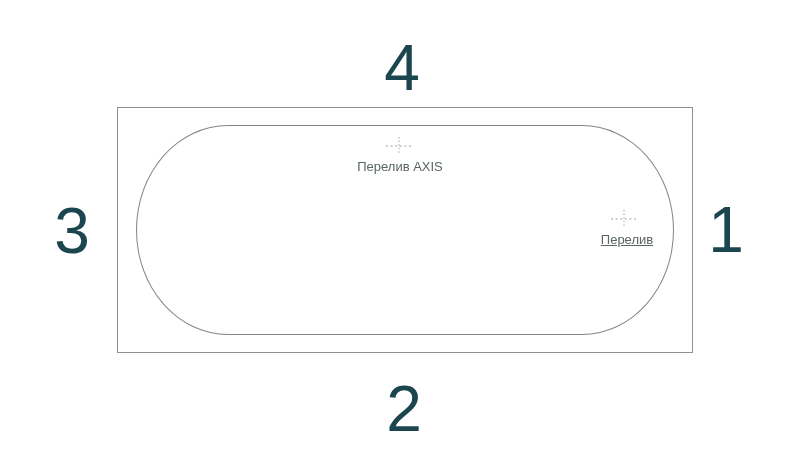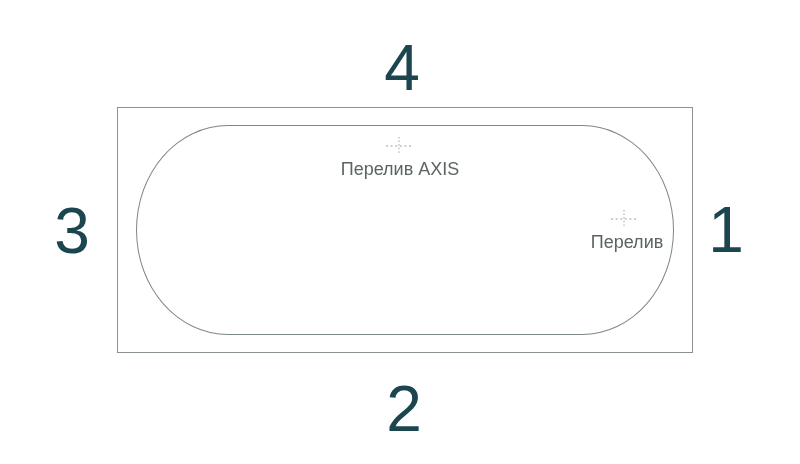--- a/index.html
+++ b/index.html
@@ -46,27 +46,27 @@
     user-select: none;
   }
   .num-top    { left: 402px; top: 68px;  }
   .num-bottom { left: 404px; top: 409px; }
   .num-left   { left: 72px;  top: 231px; }
   .num-right  { left: 726px; top: 230px; }
   .marker-label {
     position: absolute;
     transform: translateX(-50%);
     color: #5a6561;
-    font-size: 18px;
+    font-size: 13px;
     font-weight: 400;
     line-height: 1;
     white-space: nowrap;
   }
   .label-axis  { left: 400px; top: 160px; }
-  .label-right { left: 627px; top: 233px; }
+  .label-right { left: 627px; top: 233px; text-decoration: underline; }
   .crosshair {
     position: absolute;
     display: block;
   }
   .cross-axis  { left: 386px; top: 137px; }
   .cross-right { left: 611px; top: 210px; }
 </style>
 </head>
 <body>
 

